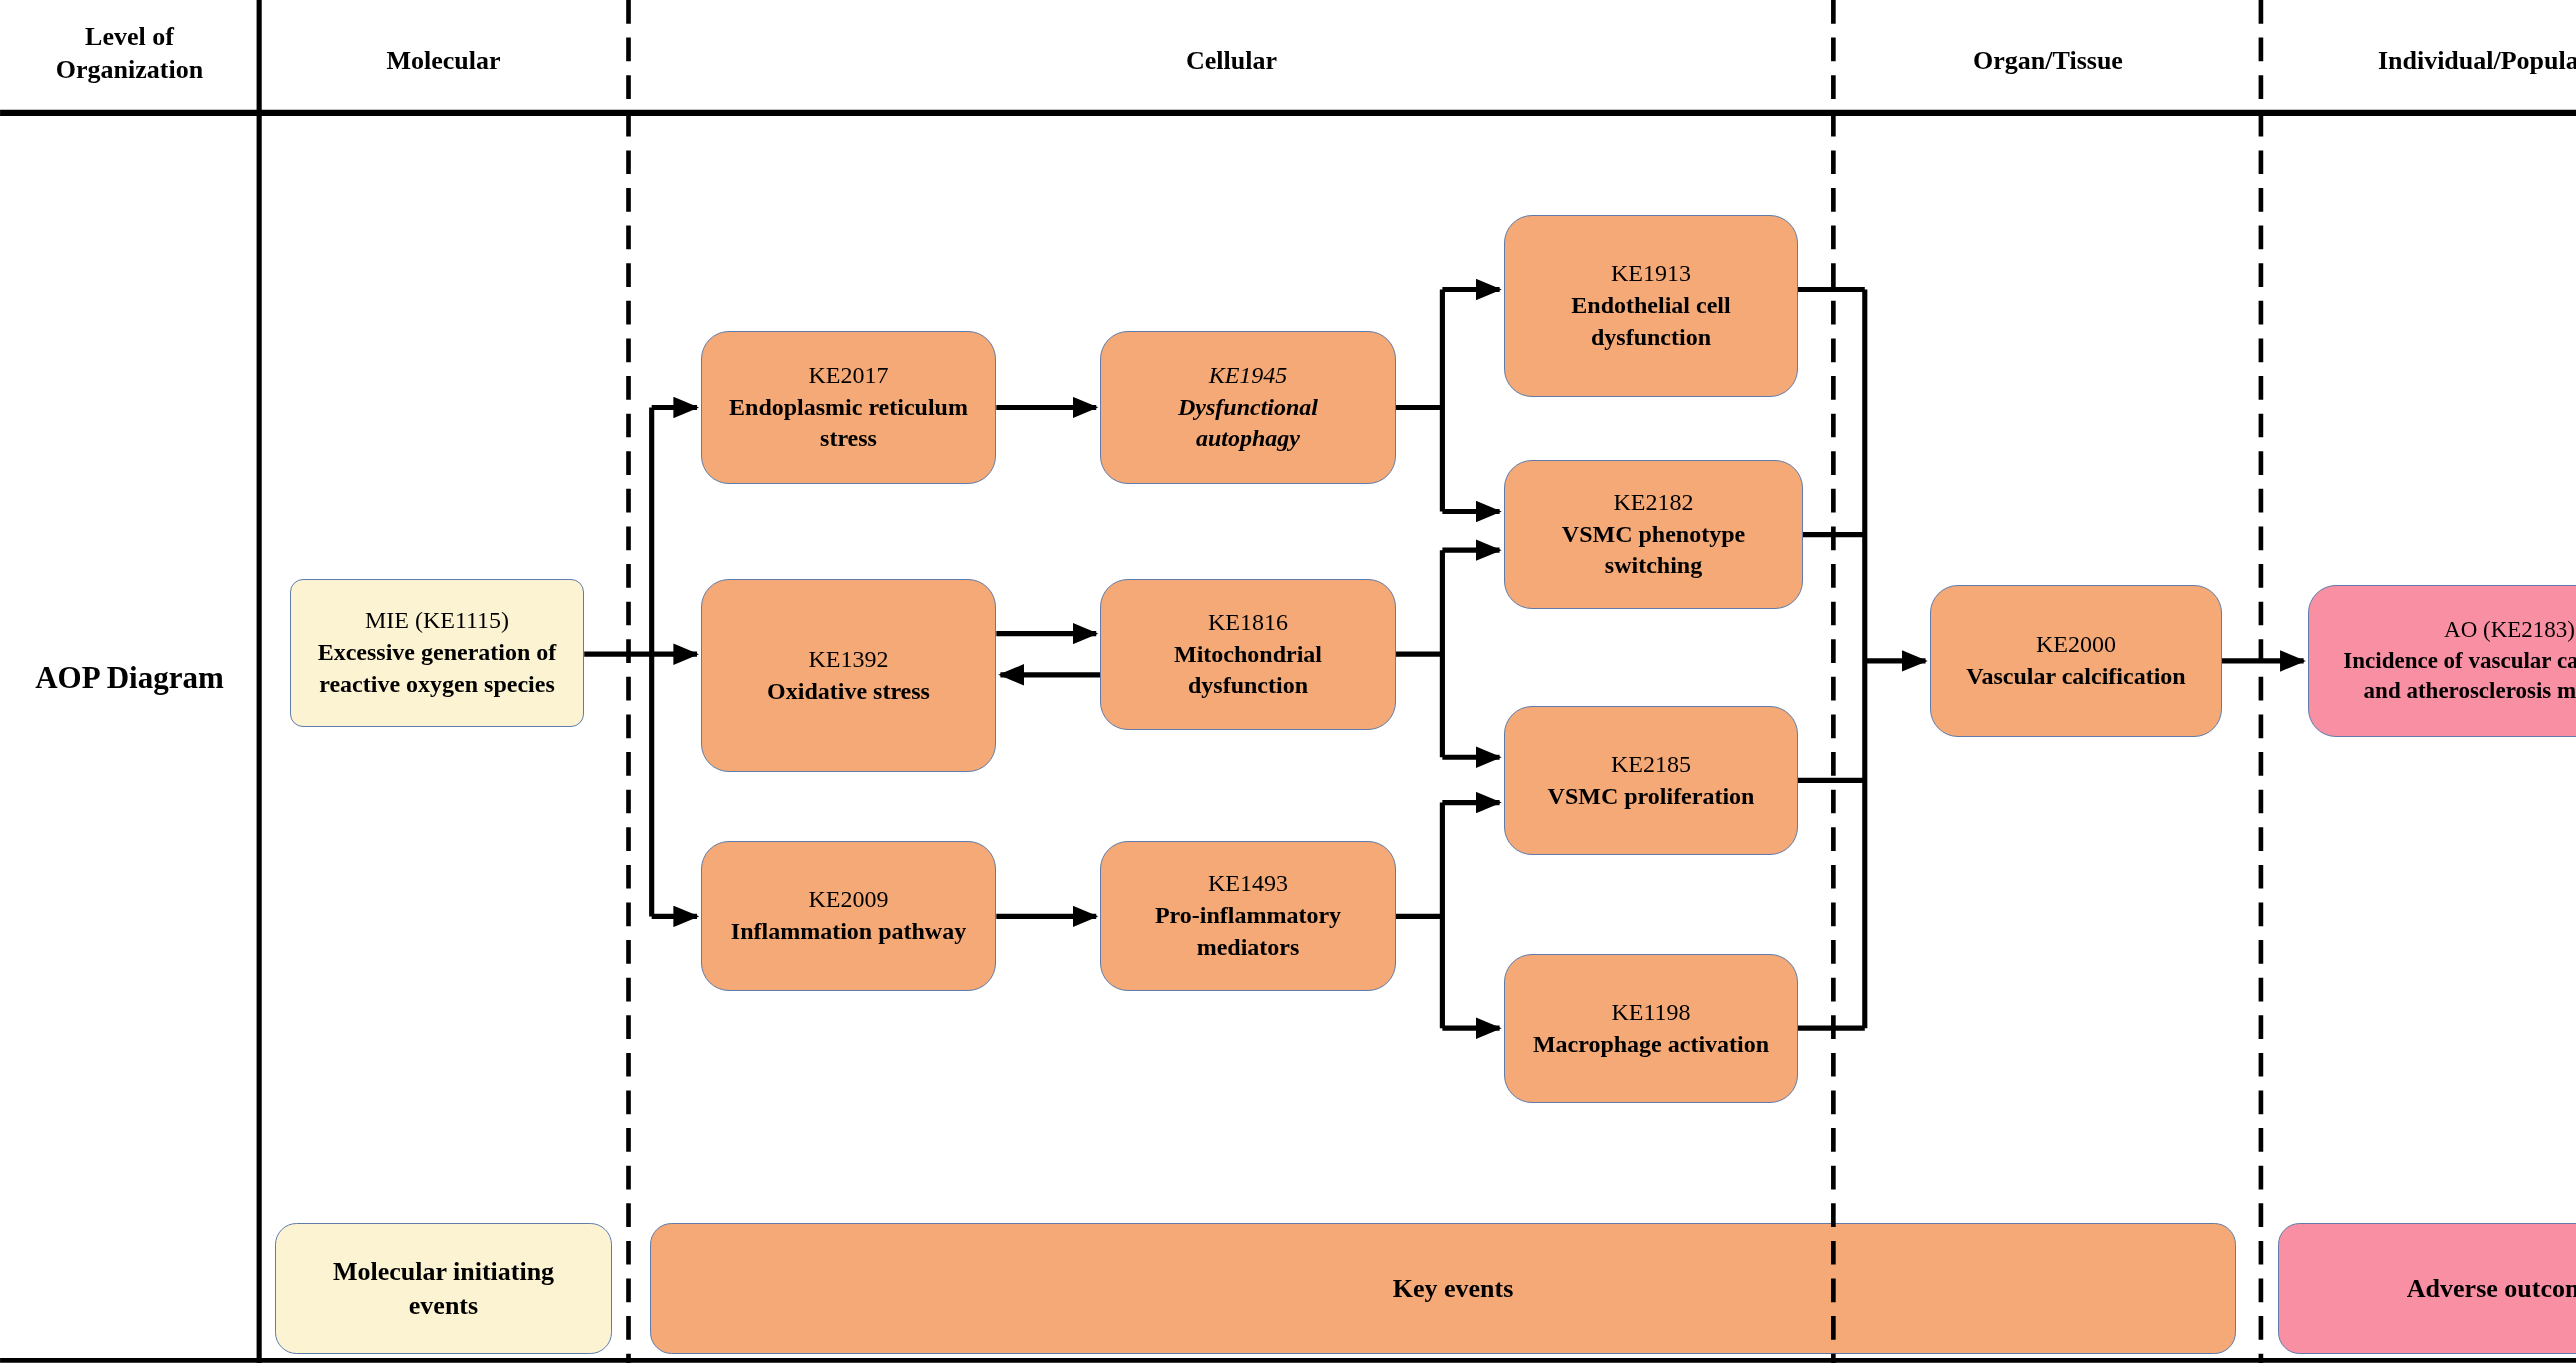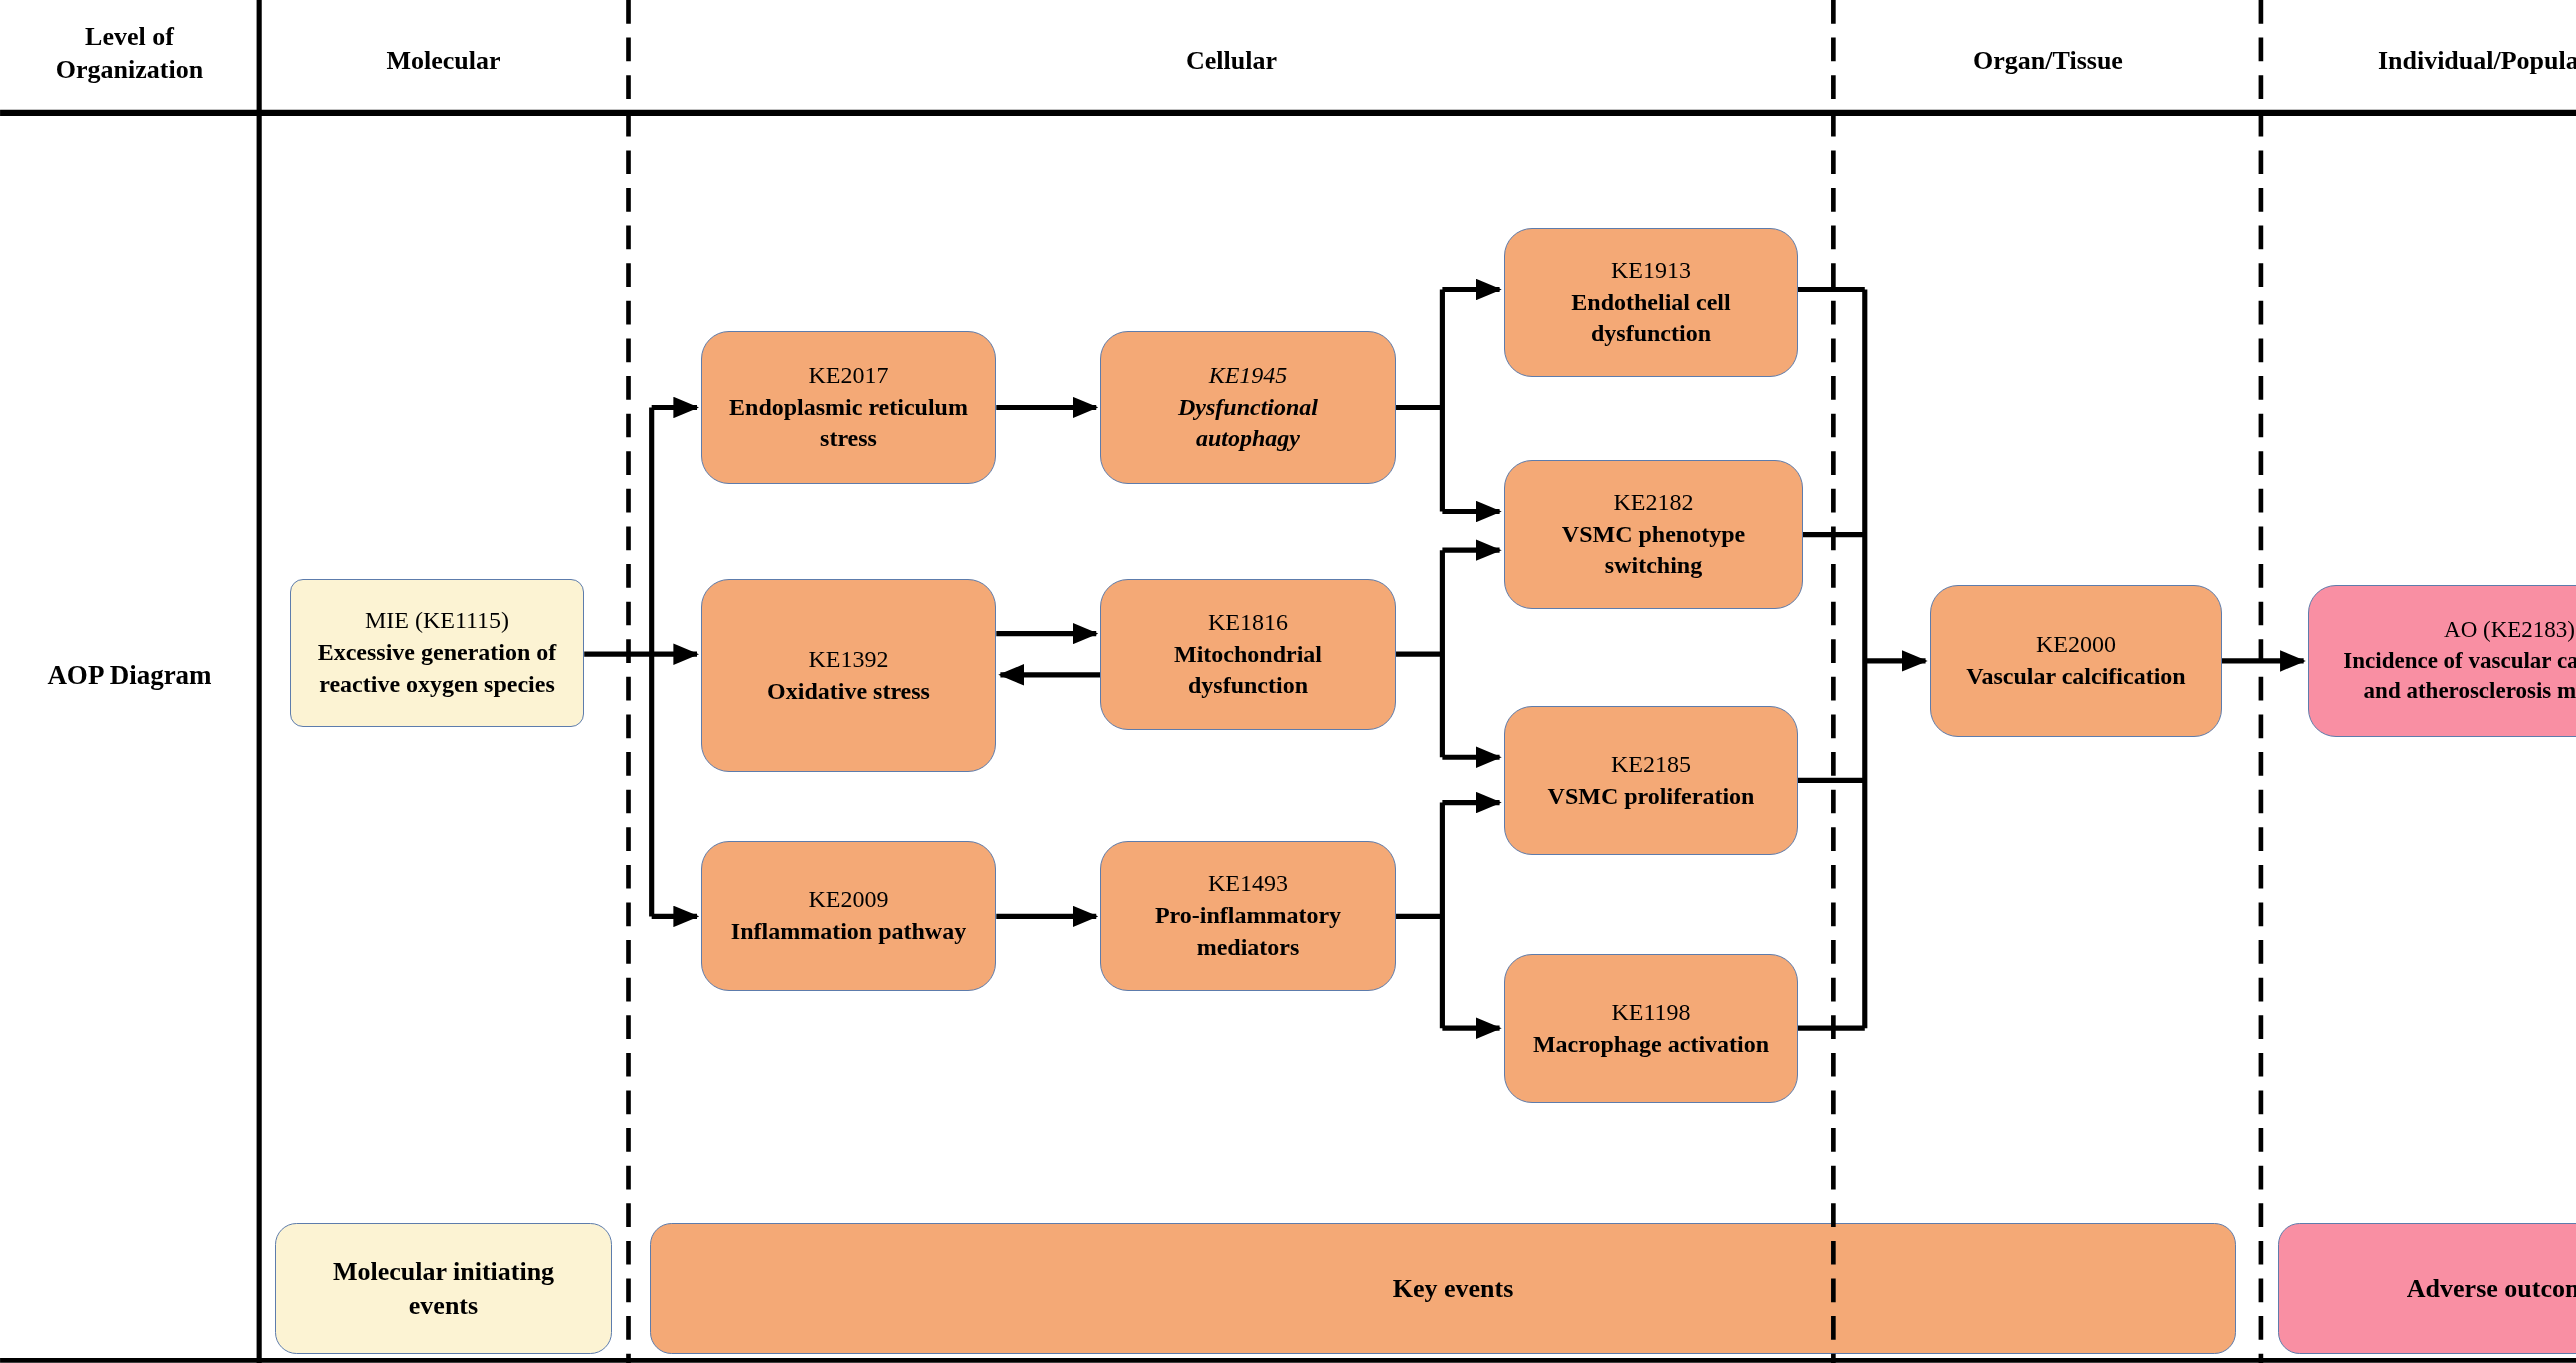--- a/index.html
+++ b/index.html
@@ -13,21 +13,21 @@
   .canvas{
     position:relative;width:2739px;height:1363px;background:#ffffff;overflow:hidden;
     font-family:"Liberation Serif","DejaVu Serif",serif;color:#000;
   }
   svg.layer{position:absolute;left:0;top:0;width:2739px;height:1363px;}
   .colhead{
     position:absolute;text-align:center;font-weight:700;font-size:26px;line-height:1.28;
     white-space:pre-line;
   }
   .rowlabel{
-    position:absolute;left:0;width:259px;text-align:center;font-weight:700;font-size:27px;
+    position:absolute;left:0;width:259px;text-align:center;font-weight:700;font-size:31px;
   }
   .node{
     position:absolute;box-sizing:border-box;border:1.5px solid var(--node-border);
     border-radius:28px;display:flex;flex-direction:column;align-items:center;justify-content:center;
     text-align:center;font-size:24px;line-height:1.32;padding:4.1px 5.2px;
   }
   .node .ncode{font-weight:400;white-space:pre-line;}
   .node .nlabel{font-weight:700;white-space:pre-line;}
   .orange{background:var(--key-event-fill);}
   .yellow{background:var(--mie-fill);}
@@ -134,21 +134,21 @@
   <div class="node orange" style="left:701px;top:841px;width:295px;height:150px;">
     <span class="ncode">KE2009</span>
     <span class="nlabel">Inflammation pathway</span>
   </div>
   <div class="node orange" style="left:1100px;top:841px;width:296px;height:150px;">
     <span class="ncode">KE1493</span>
     <span class="nlabel">Pro-inflammatory
 mediators</span>
   </div>
 
-  <div class="node orange" style="left:1504px;top:228px;width:294px;height:149px;align-items:center;">
+  <div class="node orange" style="left:1504px;top:215px;width:294px;height:182px;align-items:center;">
     <span class="ncode">KE1913</span>
     <span class="nlabel">Endothelial cell
 dysfunction</span>
   </div>
   <div class="node orange" style="left:1504px;top:460px;width:299px;height:149px;">
     <span class="ncode">KE2182</span>
     <span class="nlabel">VSMC phenotype
 switching</span>
   </div>
   <div class="node orange" style="left:1504px;top:706px;width:294px;height:149px;">

